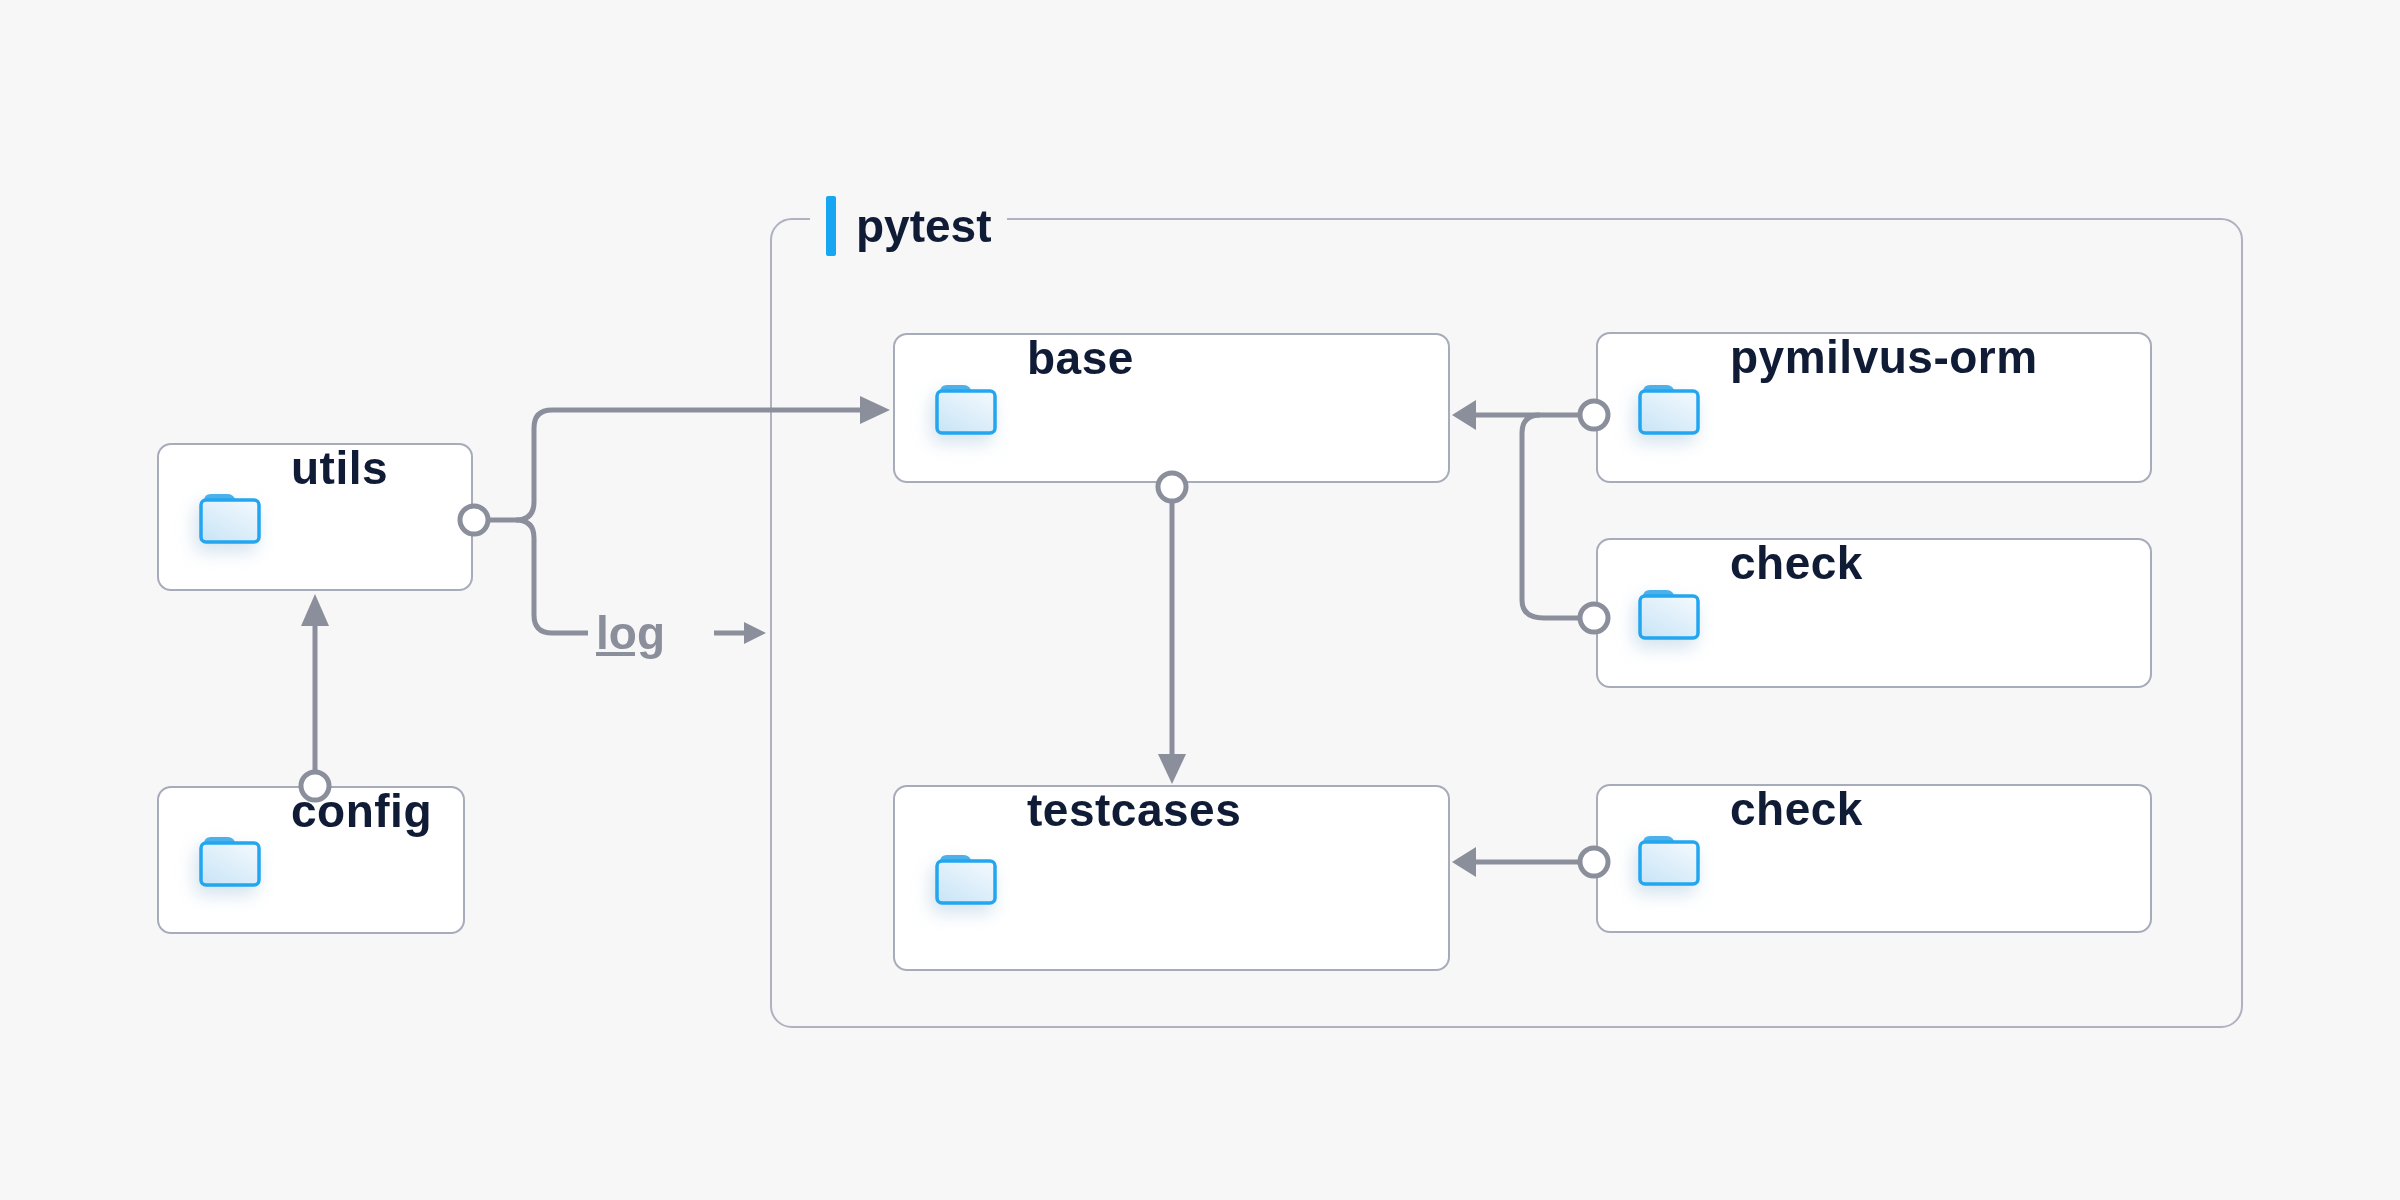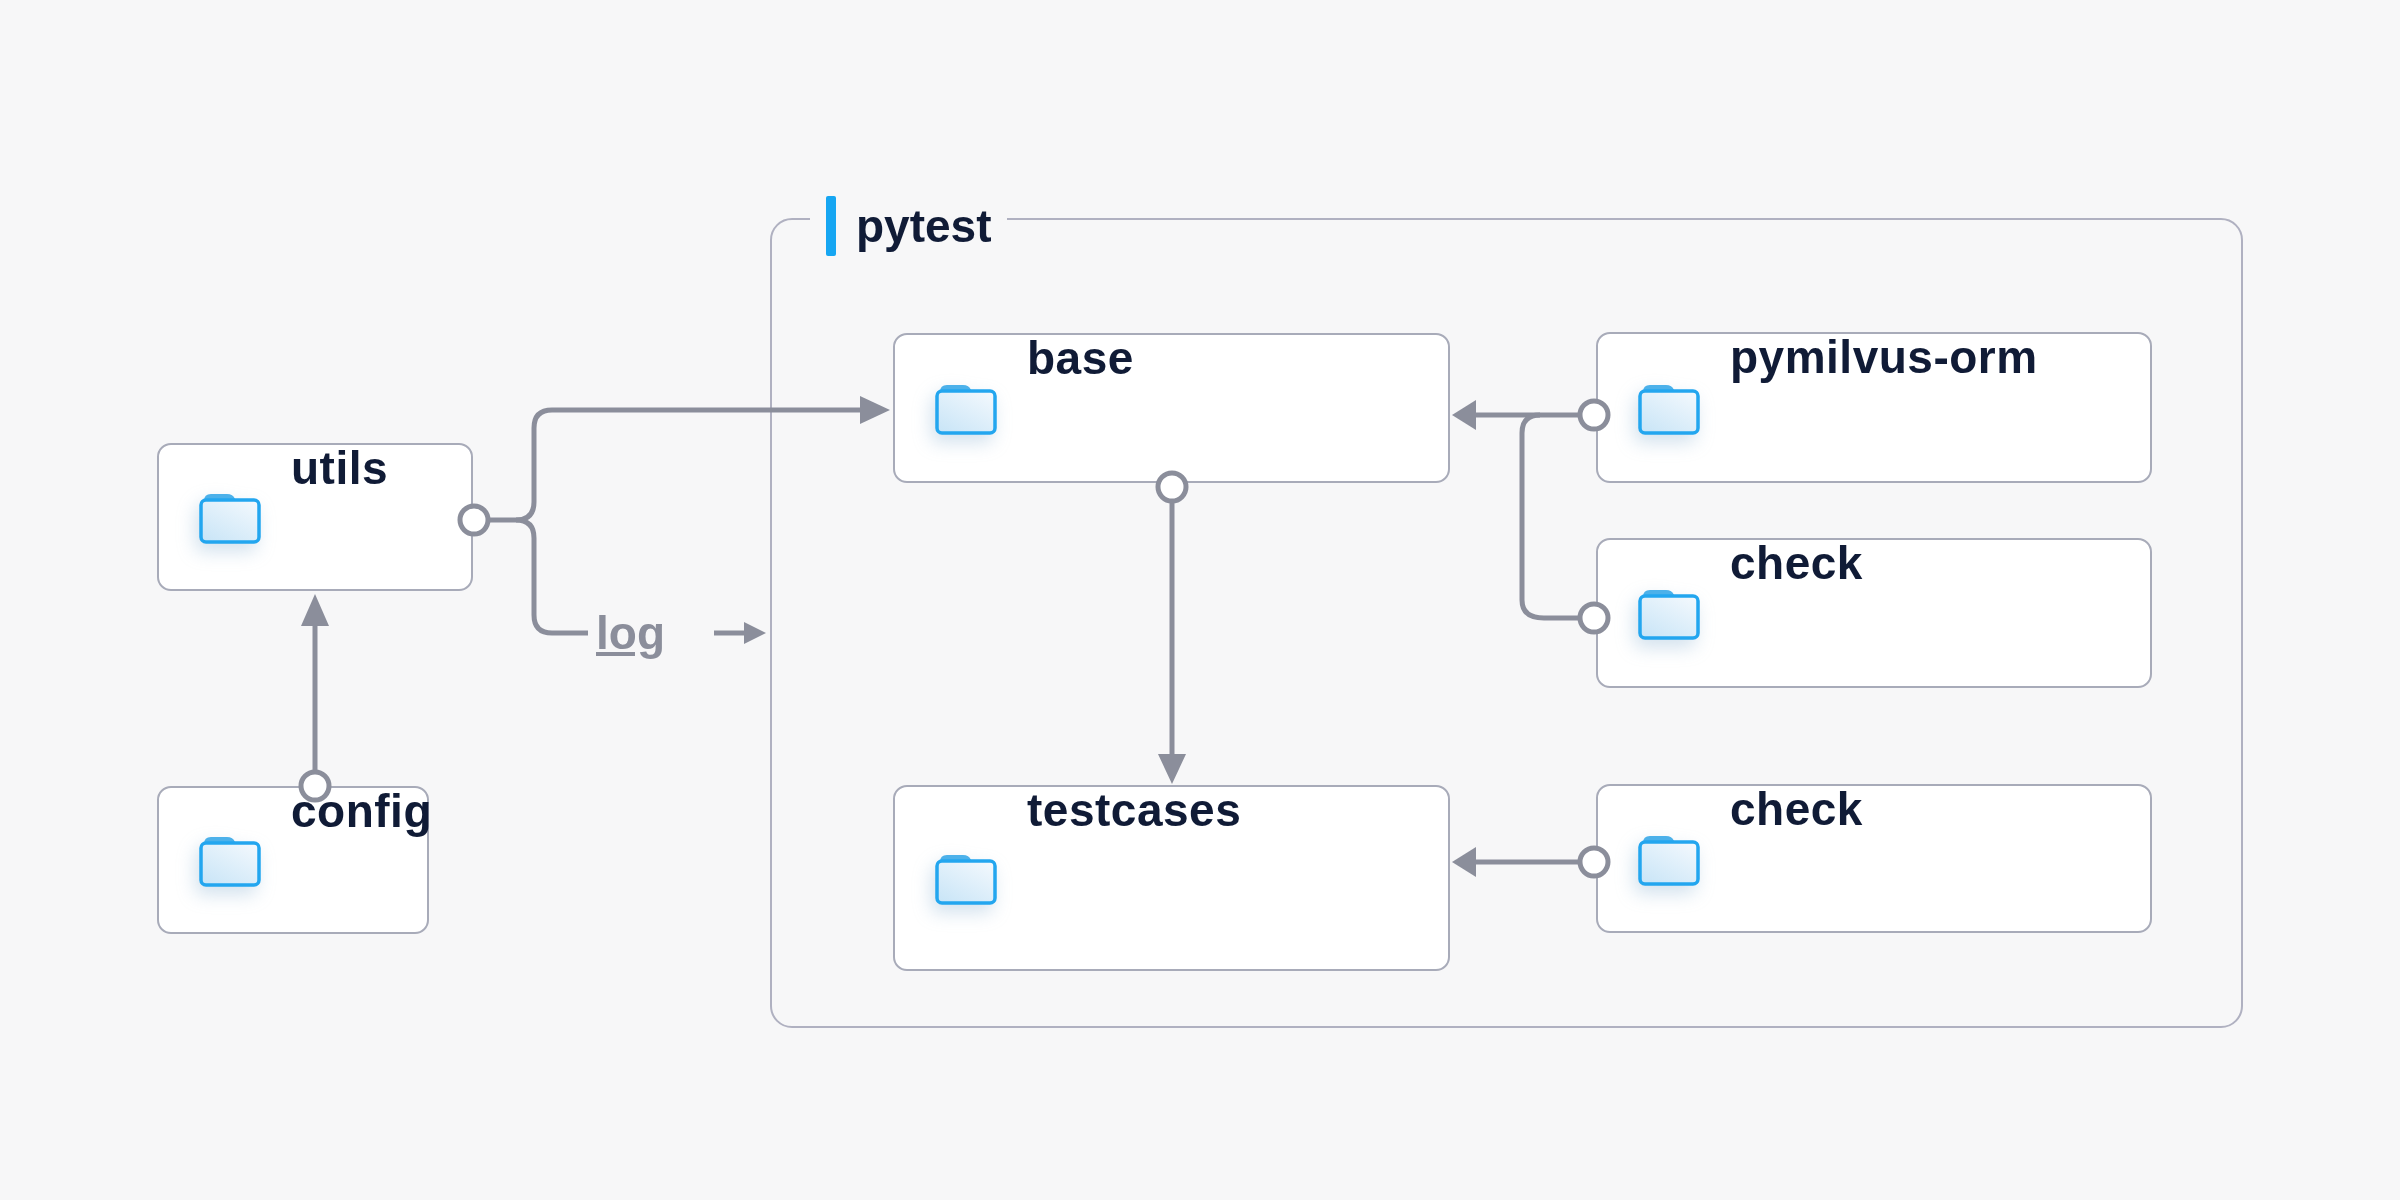--- a/index.html
+++ b/index.html
@@ -135,21 +135,21 @@
 
   <div class="node" style="left:157px;top:443px;width:316px;height:148px">
     <span class="folder">
       <svg viewBox="0 0 66 56" width="66" height="56">
           <use href="#folder-shape"></use>
         </svg>
     </span>
     <span class="node-label">utils</span>
   </div>
 
-  <div class="node" style="left:157px;top:786px;width:272px;height:148px">
+  <div class="node" style="left:157px;top:786px;width:308px;height:148px">
     <span class="folder">
       <svg viewBox="0 0 66 56" width="66" height="56">
           <use href="#folder-shape"></use>
         </svg>
     </span>
     <span class="node-label">config</span>
   </div>
 
   <div class="node" style="left:893px;top:333px;width:557px;height:150px">
     <span class="folder">

